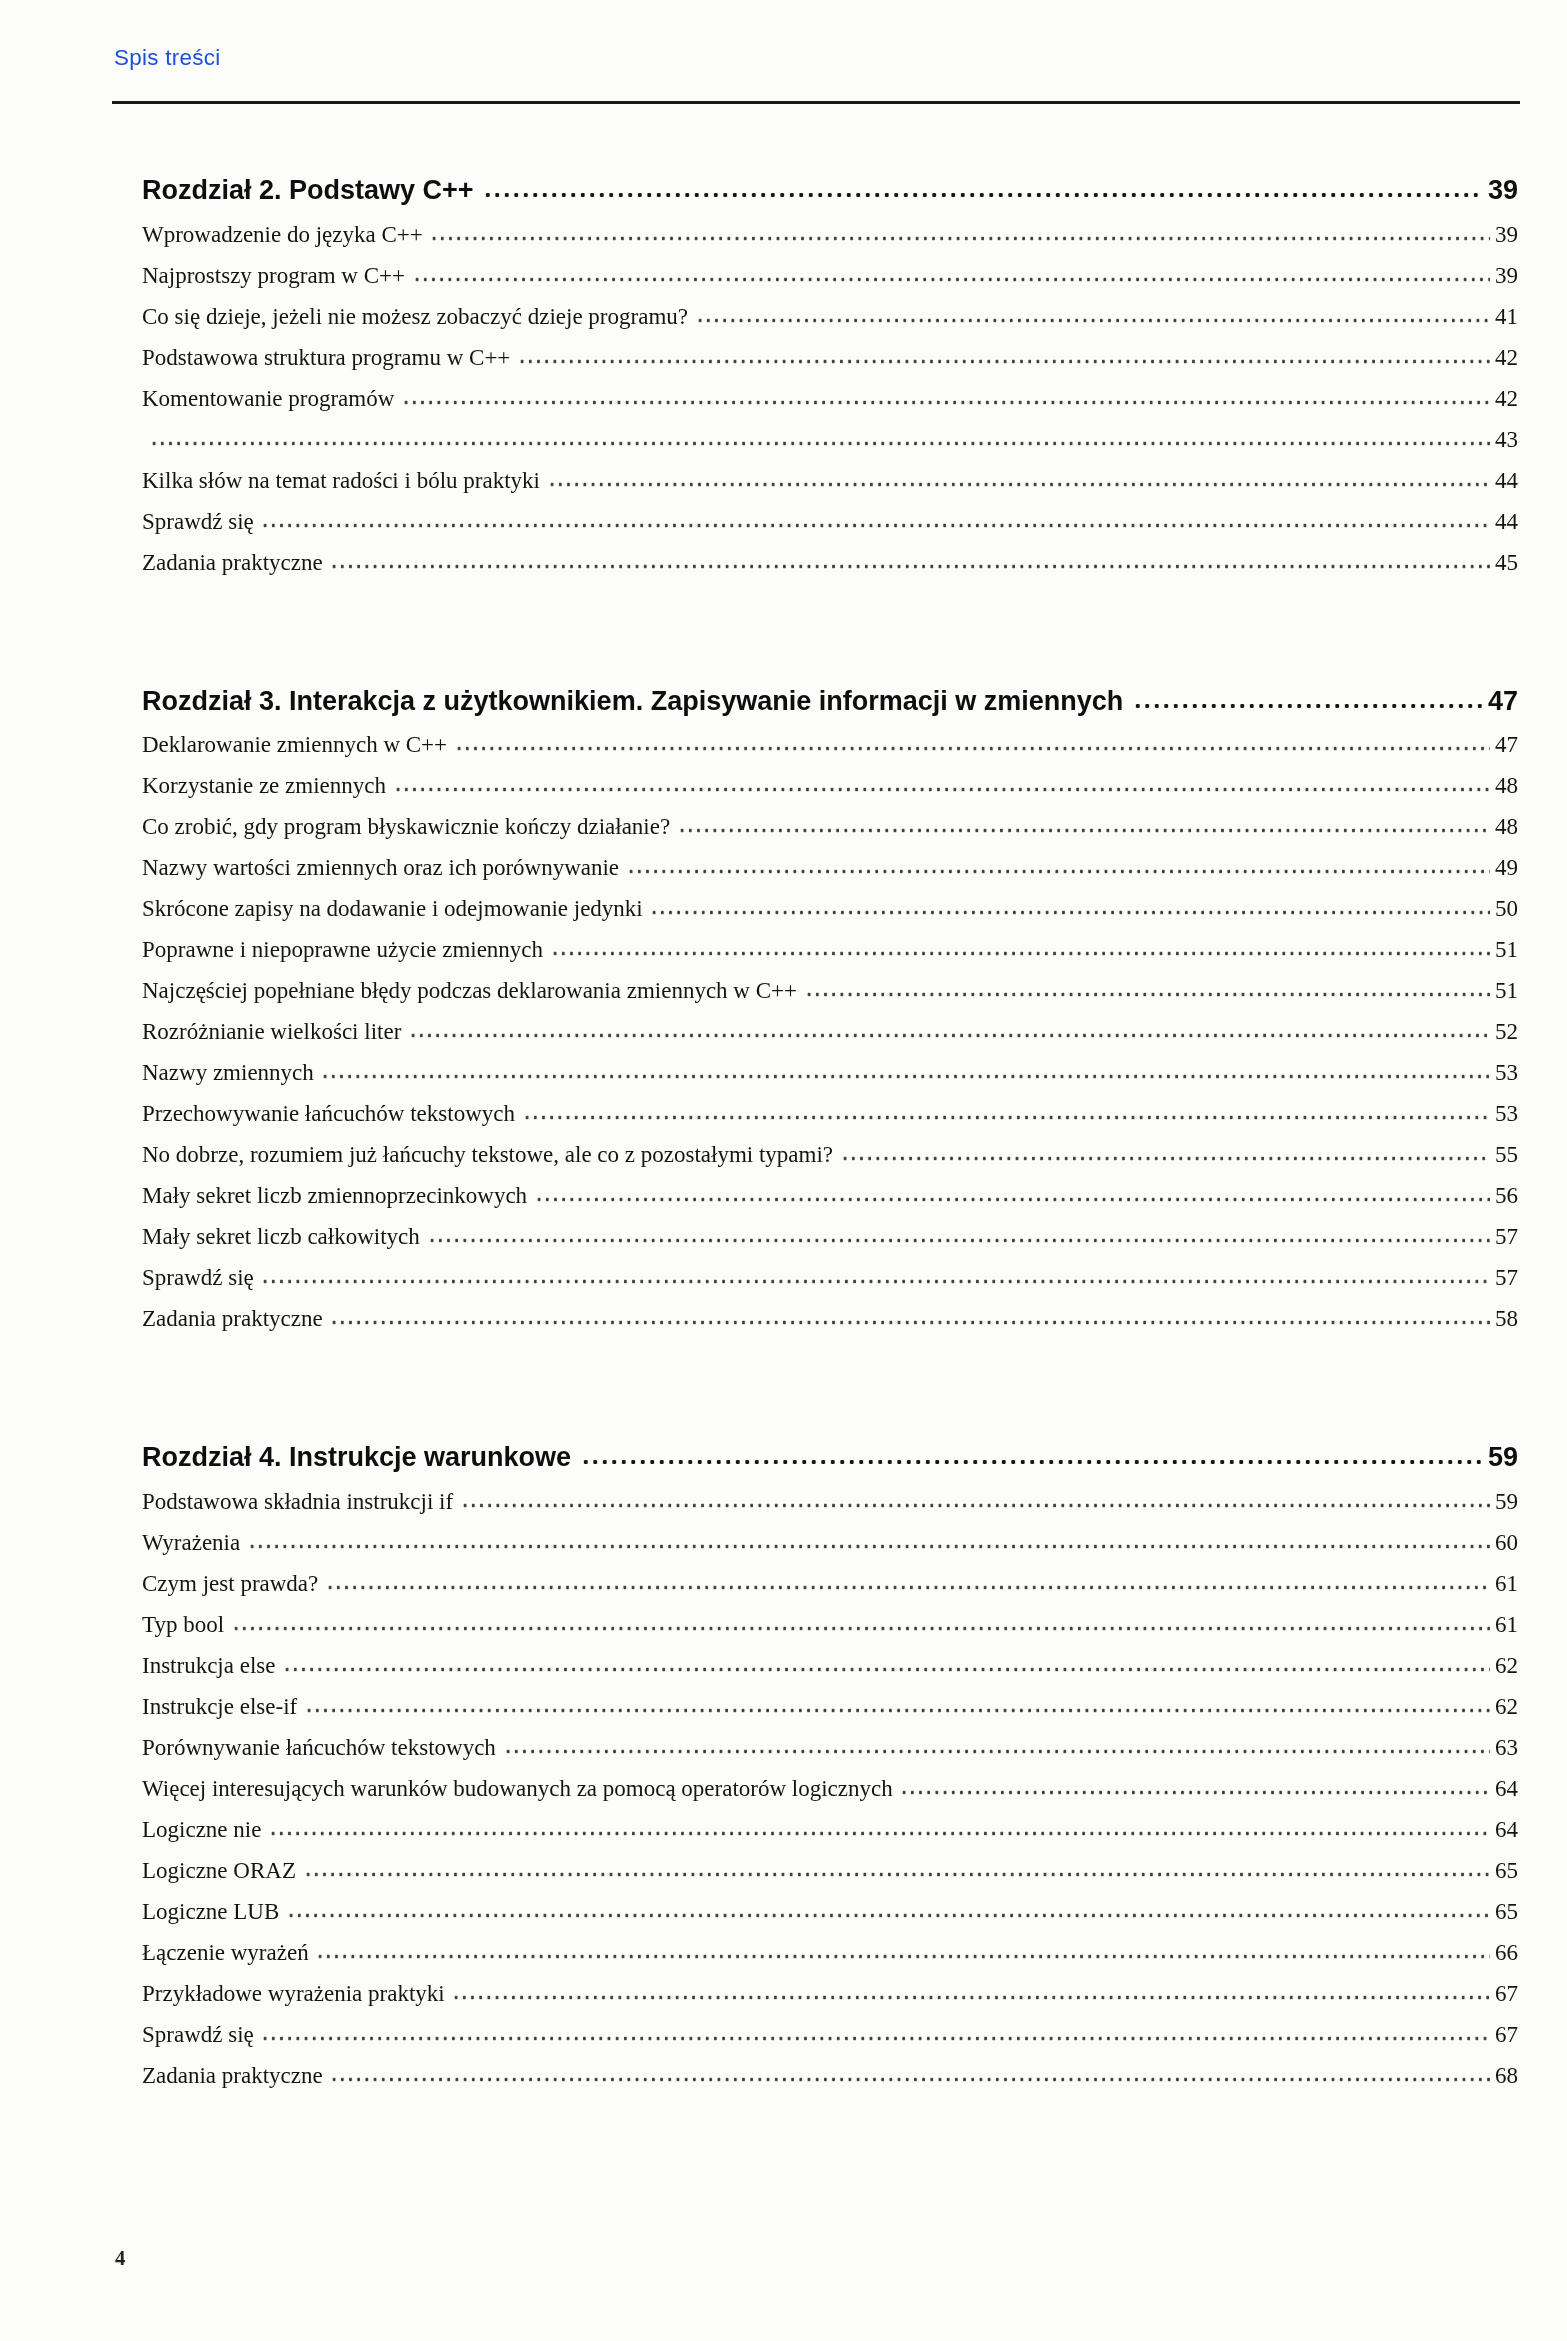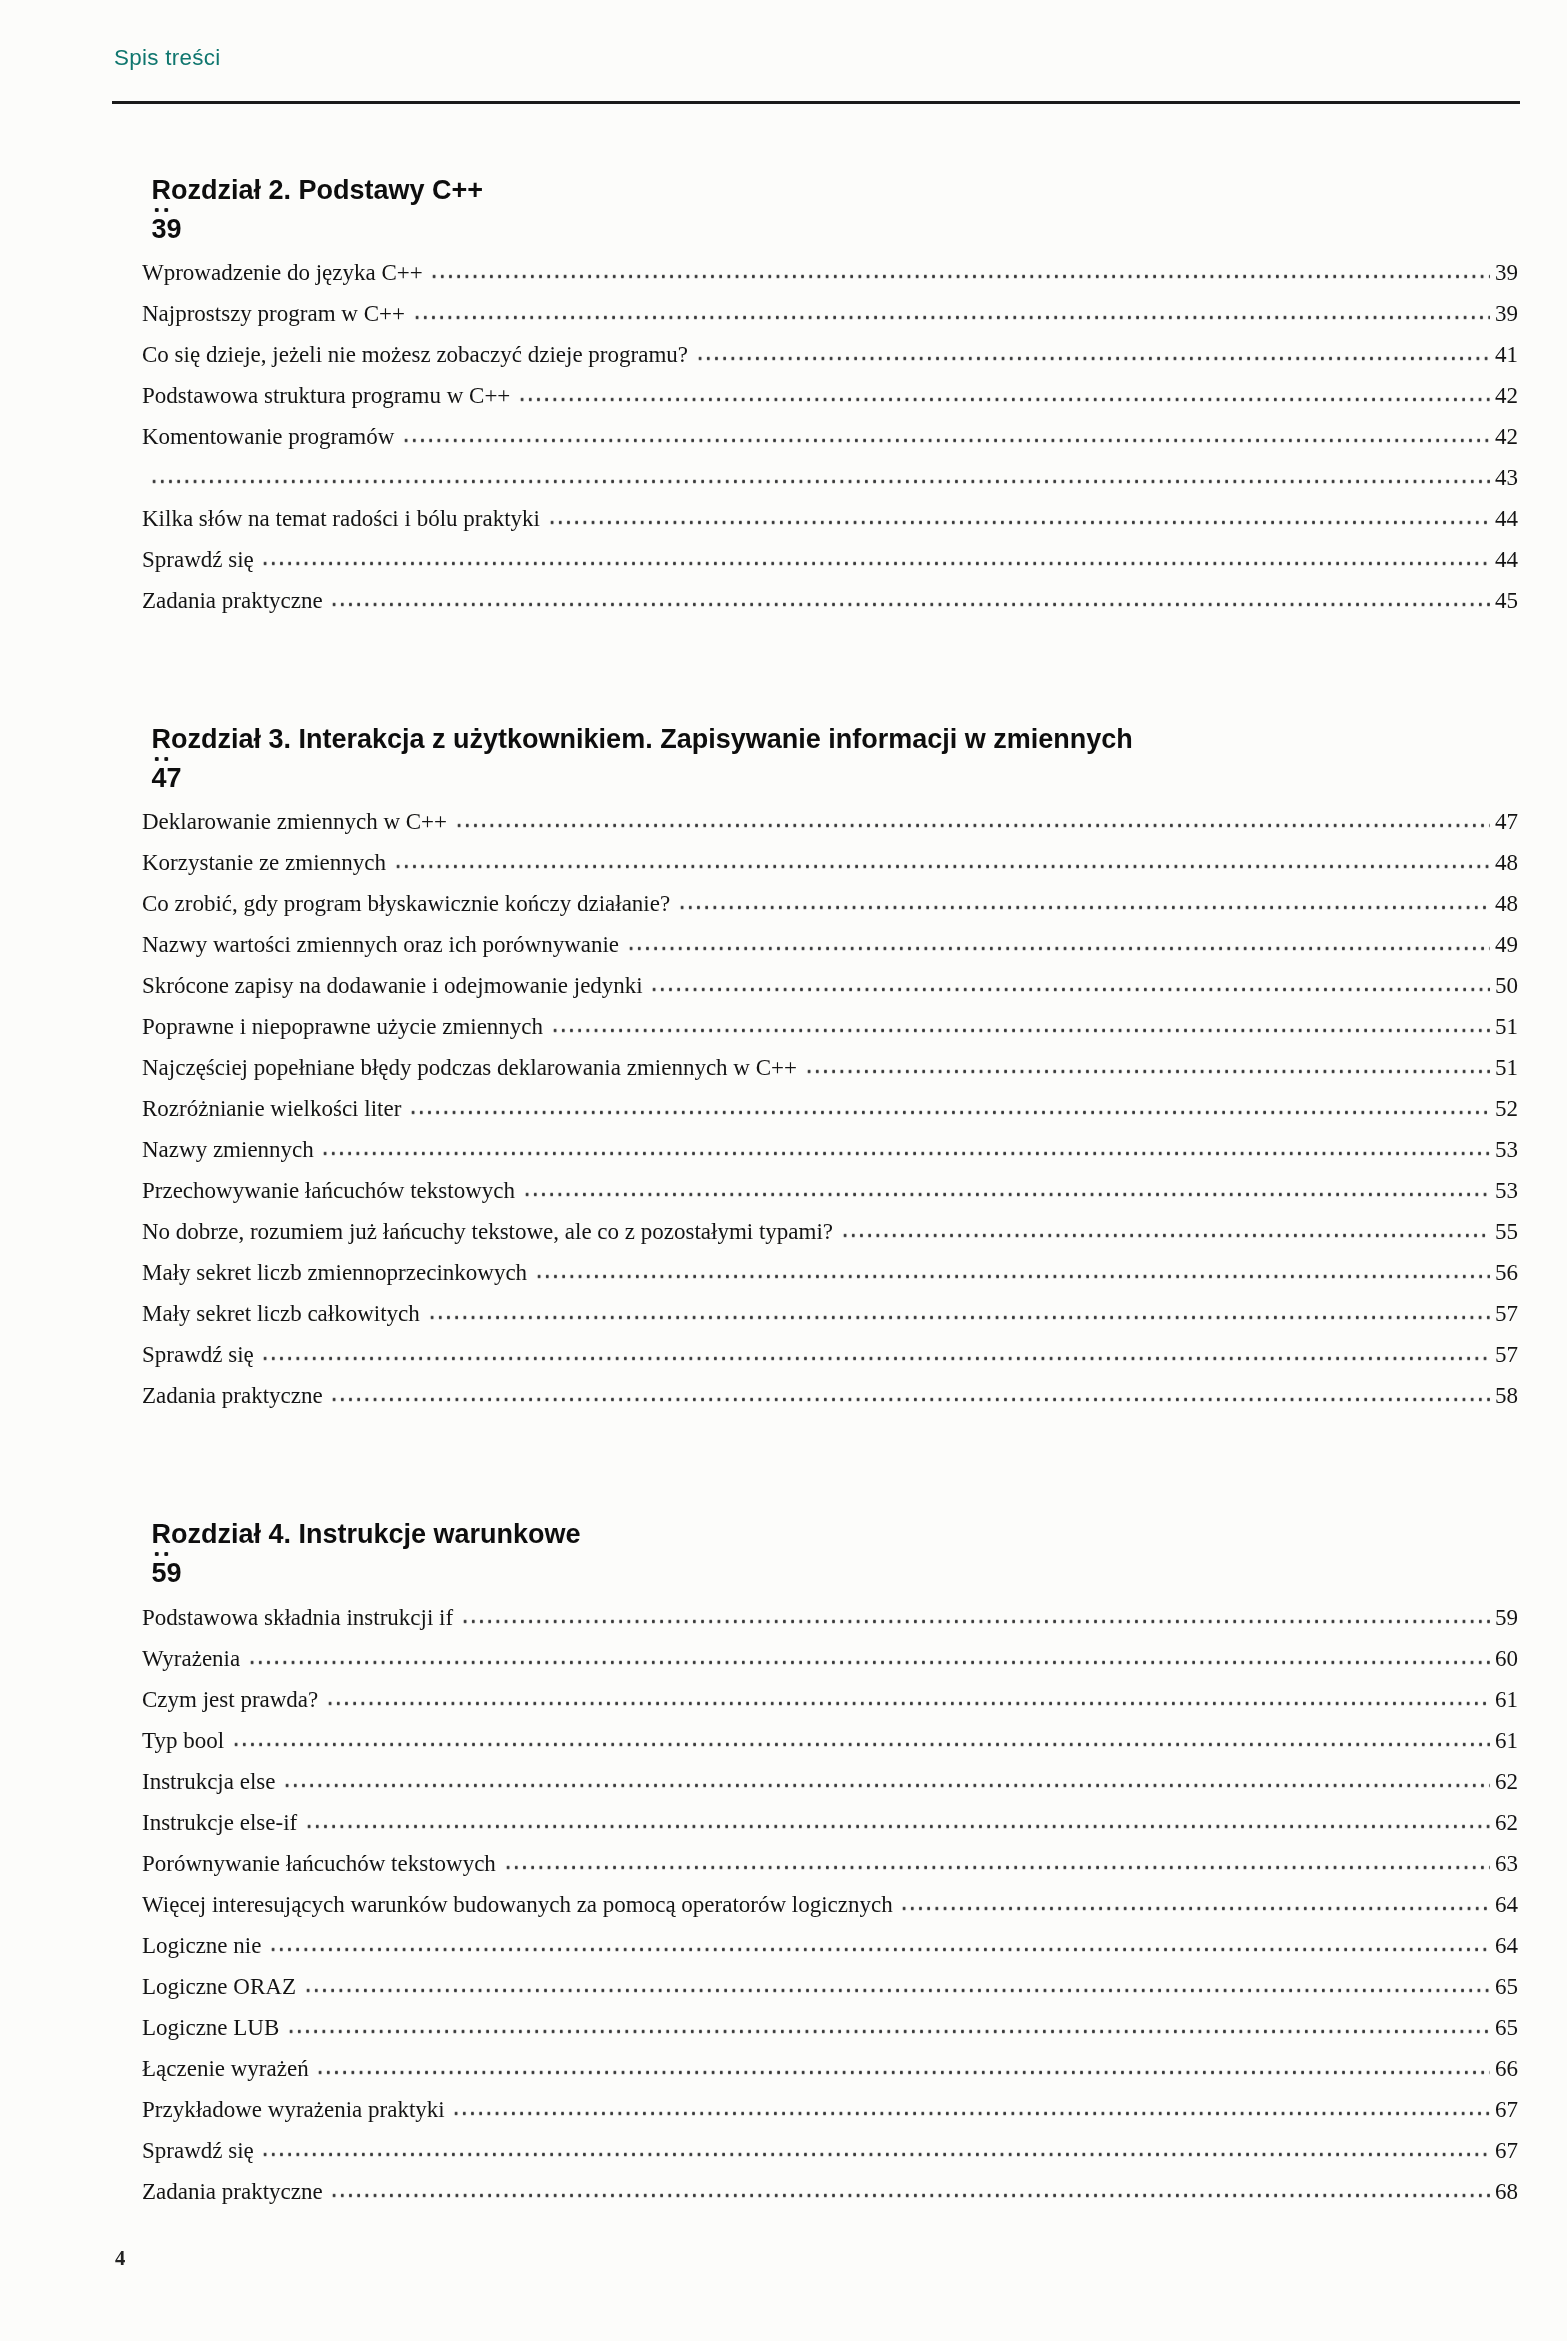--- a/index.html
+++ b/index.html
@@ -20,21 +20,21 @@
   }
 
   
   .doc-header {
     position: absolute;
     top: 45px;
     left: 114px;
     font-family: "Liberation Sans", sans-serif;
     font-size: 22.4px;
     font-weight: 400;
-    color: #0f766e;
+    color: #1d4ed8;
     letter-spacing: 0.3px;
   }
   .header-rule {
     position: absolute;
     top: 101px;
     left: 112px;
     right: 47px;
     height: 2.6px;
     background: #1a1a1a;
   }
@@ -50,21 +50,20 @@
 
   .chapter-heading {
     display: flex;
     align-items: baseline;
     font-family: "Liberation Sans", sans-serif;
     font-weight: 700;
     font-size: 27px;
     color: #0e0e0e;
     margin-bottom: 15.5px;
     white-space: nowrap;
-    flex-direction: column;
   }
   .ch-page {
     font-family: "Liberation Sans", sans-serif;
     font-weight: 700;
     font-size: 27px;
   }
 
   .entry {
     display: flex;
     align-items: baseline;

